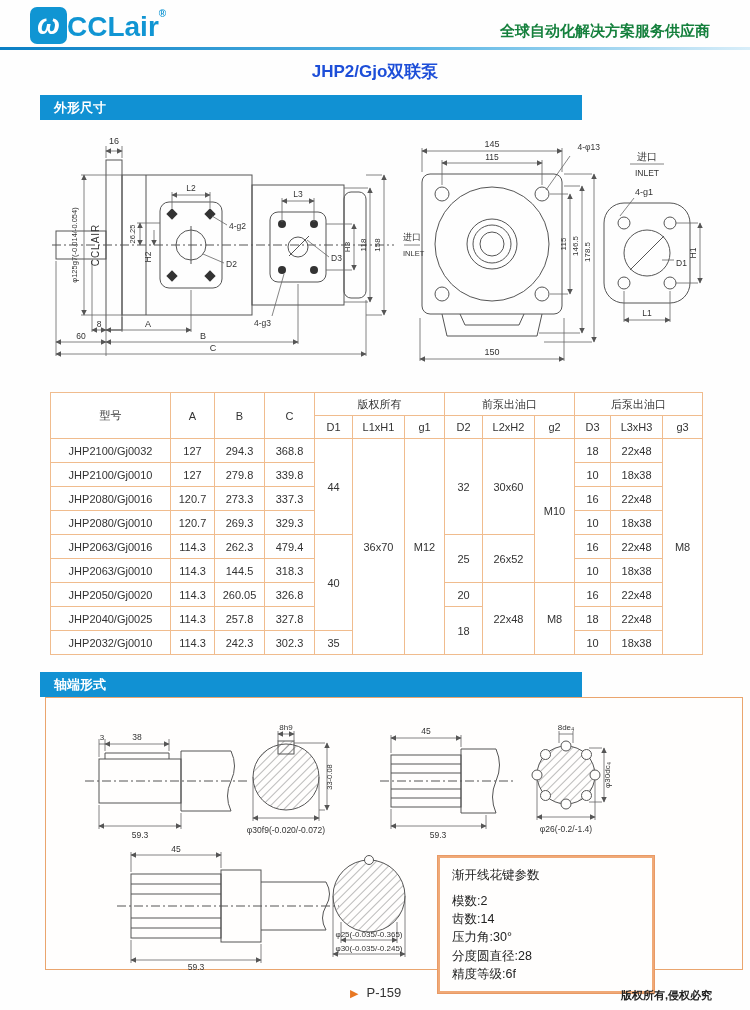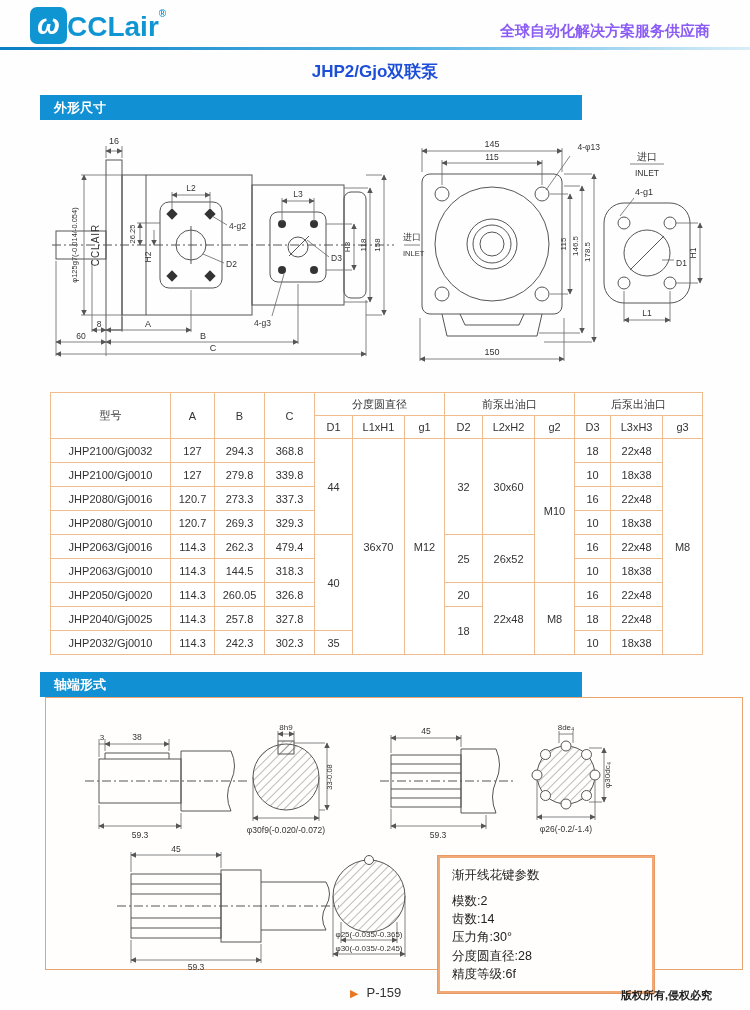--- a/index.html
+++ b/index.html
@@ -5,21 +5,21 @@
   html,body{margin:0;padding:0;background:#e9e9e9;font-family:"Liberation Sans","DejaVu Sans",sans-serif;}
   .page{position:relative;width:750px;height:1010px;background:#fefefe;margin:0 auto;overflow:hidden;color:#333;}
   .abs{position:absolute;}
   
   .logo-row{position:absolute;left:0;top:0;width:750px;height:47px;}
   .logo{position:absolute;left:30px;top:7px;display:flex;align-items:flex-start;}
   .logo-box{width:37px;height:37px;background:#1095d3;border-radius:7px;color:#fff;
             font-weight:bold;font-size:27px;text-align:center;line-height:36px;font-style:italic;}
   .logo-text{color:#1095d3;font-weight:bold;font-size:28px;letter-spacing:0;line-height:40px;text-align:right;}
   .logo-reg{color:#1095d3;font-size:10px;vertical-align:top;line-height:14px;}
-  .tagline{position:absolute;right:40px;top:22px;color:#8b5cf6;font-weight:bold;font-size:15px;}
+  .tagline{position:absolute;right:40px;top:22px;color:#15803d;font-weight:bold;font-size:15px;}
   .hdr-line{position:absolute;left:0;top:47px;width:750px;height:3px;
             background:linear-gradient(to right,#0a7fc4,#55b4e4 55%,#d9eef9);}
   .title{position:absolute;left:0;top:60px;width:750px;text-align:center;font-size:17px;font-weight:bold;color:#1d4ed8;}
   .bar{position:absolute;left:40px;width:542px;height:25px;background:#1191d3;color:#fff;
        font-size:13px;font-weight:bold;line-height:25px;padding-left:14px;box-sizing:border-box;}
   
   table.dim{position:absolute;left:50px;top:392px;border-collapse:collapse;table-layout:fixed;width:652px;font-size:11px;}
   table.dim th,table.dim td{border:1px solid #f0bc8e;text-align:center;padding:0;height:22px;
        font-weight:normal;color:#333;background:#fff;}
   table.dim td{height:23px;}
@@ -249,21 +249,21 @@
       <col style="width:36px">
         <col style="width:52px">
         <col style="width:40px">
     </colgroup>
     <thead>
       <tr>
         <th rowspan="2">型号</th>
         <th rowspan="2">A</th>
         <th rowspan="2">B</th>
         <th rowspan="2">C</th>
-        <th colspan="3">分度圆直径</th>
+        <th colspan="3">版权所有</th>
         <th colspan="3">前泵出油口</th>
         <th colspan="3">后泵出油口</th>
       </tr>
       <tr>
         <th>D1</th>
         <th>L1xH1</th>
         <th>g1</th>
         <th>D2</th>
         <th>L2xH2</th>
         <th>g2</th>

